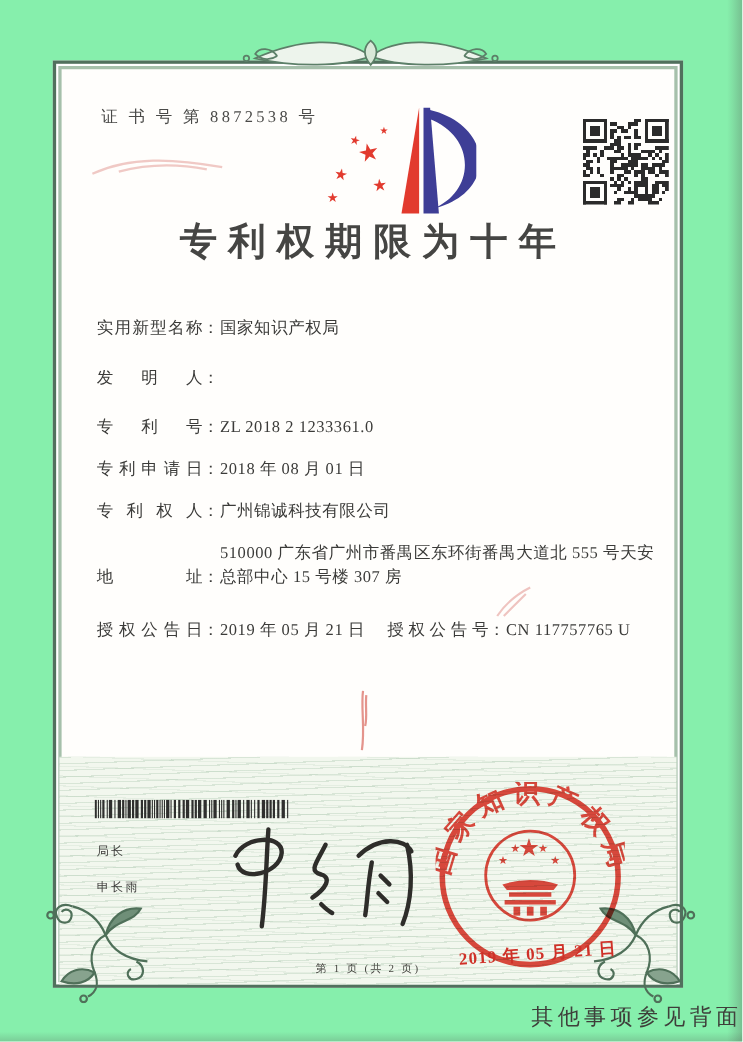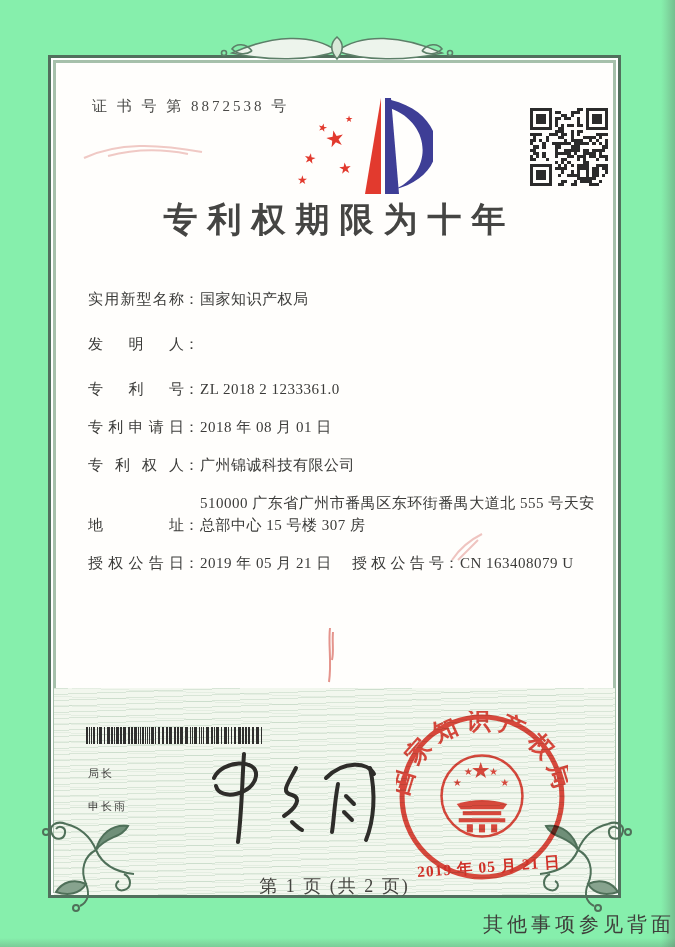--- a/index.html
+++ b/index.html
@@ -44,41 +44,41 @@
 
   .fields{ position:absolute; left:88px; top:288px; width:512px; font-size:15px; }
   .frow{ display:flex; align-items:flex-end; line-height:22px; }
   .frow.gap-lg{ margin-bottom:23px; }
   .frow.gap-md{ margin-bottom:16px; }
   .flabel{ display:inline-block; width:96px; flex:0 0 96px; text-align:justify; text-align-last:justify; }
   .fcolon{ flex:0 0 16px; }
   .fvalue{ flex:1 1 auto; letter-spacing:.5px; }
   .fvalue.addr{ max-width:424px; }
   .fvalue.fixed{ flex:0 0 152px; }
-  .flabel.w2{ width:92px; flex:0 0 92px; }
+  .flabel.w2{ width:92px; flex:0 0 92px;margin-top:10px; }
 
   .paras{ position:absolute; left:88px; top:561px; width:526px; font-size:14.5px;
     line-height:23px; text-align:justify; color:#3f3f3c; }
   .paras p{ text-indent:2em; }
 
   .barcode{ position:absolute; left:86px; top:727px; width:180px; height:17px; }
 
   .signer{ position:absolute; left:88px; font-size:11px; letter-spacing:2px; color:#3c3c3a; }
   .signer.t1{ top:766px; }
   .signer.t2{ top:799px; }
   .signature{ position:absolute; left:192px; top:748px; width:200px; height:102px; }
 
   .seal{ position:absolute; left:396px; top:711px; width:172px; height:172px; mix-blend-mode:multiply; opacity:.92; }
   .seal-date{
     position:absolute; left:404px; top:857px; width:170px; text-align:center;
     color:#cf3128; font-size:15.5px; letter-spacing:1px; transform:rotate(-4deg); font-weight:bold;
   }
 
   .page-indicator{ position:absolute; left:48px; top:874px; width:573px; text-align:center;
-    font-size:18px; letter-spacing:2px; color:#454540; }
+    font-size:10px; letter-spacing:2px; color:#454540; }
   .back-note{ position:absolute; left:0; top:911px; width:675px; text-align:right;
     font-size:20px; letter-spacing:4px; color:#3e3e3a;padding-left:28px; }
 
   .flourish{ position:absolute; width:100px; height:100px; }
   .flourish.bl{ left:36px; top:812px; transform:scaleX(-1); }
   .flourish.br{ left:538px; top:812px; }
   .top-ornament{ position:absolute; left:212px; top:29px; width:250px; height:40px; }
 
   .artifact{ position:absolute; pointer-events:none; }
 </style>
@@ -404,21 +404,21 @@
       <span class="flabel">地址</span>
         <span class="fcolon">：</span>
       <span class="fvalue addr">510000 广东省广州市番禺区东环街番禺大道北 555 号天安总部中心 15 号楼 307 房</span>
     </div>
     <div class="frow">
       <span class="flabel">授权公告日</span>
         <span class="fcolon">：</span>
       <span class="fvalue fixed">2019 年 05 月 21 日</span>
       <span class="flabel w2">授权公告号</span>
         <span class="fcolon">：</span>
-      <span class="fvalue">CN 163408079 U</span>
+      <span class="fvalue">CN 117757765 U</span>
     </div>
   </div>
 
   <div class="paras">
   </div>
 
   <svg class="barcode" id="barcode" viewBox="0 0 180 17" preserveAspectRatio="none">
       <rect x="0" y="0" width="2" height="17" fill="#2f2f2e"></rect>
       <rect x="3" y="0" width="1" height="17" fill="#2f2f2e"></rect>
       <rect x="5" y="0" width="1" height="17" fill="#2f2f2e"></rect>

